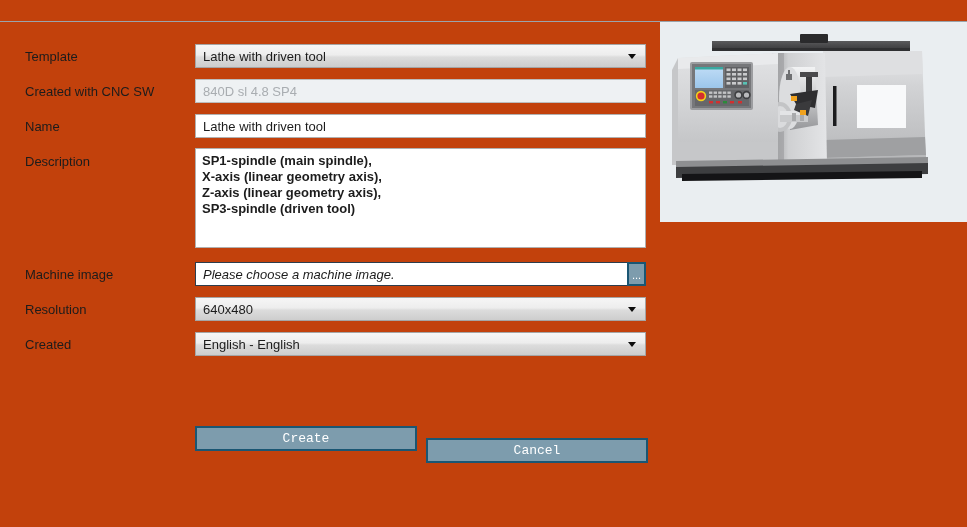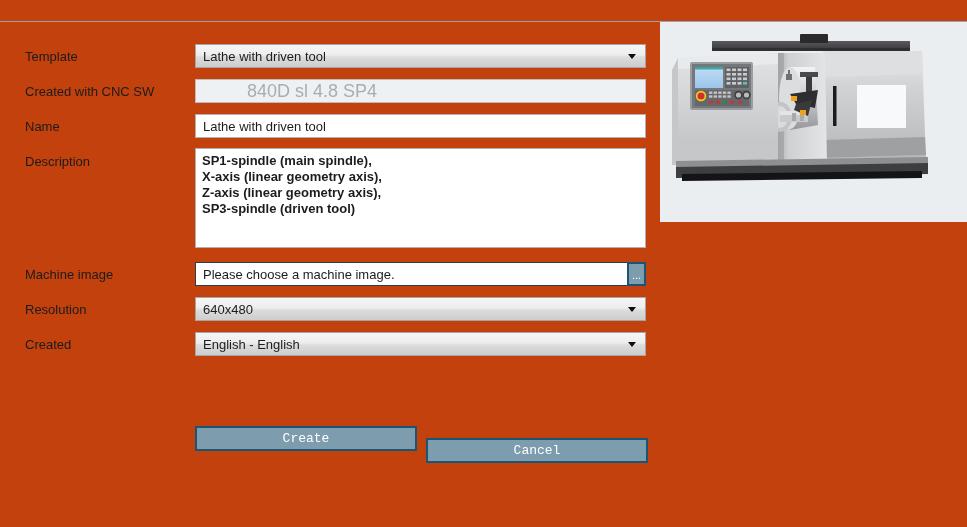--- a/index.html
+++ b/index.html
@@ -93,25 +93,24 @@
   
   .input-readonly {
     width: 451px;
     height: 24px;
     border: 1px solid #bcbcbc;
     background: #eef1f3;
     display: flex;
     align-items: center;
   }
   .input-readonly .val {
-    font-size: 18px;
+    font-size: 13px;
     color: #a9adb1;
     padding-left: 7px;
     white-space: nowrap;
-    margin-left: 44px;
   }
 
   
   .input-text {
     width: 451px;
     height: 24px;
     border: 1px solid #b0b0b0;
     background: #ffffff;
     display: flex;
     align-items: center;
@@ -241,21 +240,21 @@
       <div class="field textarea" style="top:-6px;font-weight:bold;">
         <div class="ta-line">SP1-spindle (main spindle),</div>
         <div class="ta-line">X-axis (linear geometry axis),</div>
         <div class="ta-line">Z-axis (linear geometry axis),</div>
         <div class="ta-line">SP3-spindle (driven tool)</div>
       </div>
     </div>
 
     <div class="row" style="top:245px;">
       <div class="label">Machine image</div>
-      <div class="field file-input" style="top:-5px;">
+      <div class="field file-input" style="top:-5px;font-style:italic;">
         <div class="val">Please choose a machine image.</div>
       </div>
       <div class="browse-btn" style="top:-5px;">
         <div class="dots">...</div>
       </div>
     </div>
 
     <div class="row" style="top:280px;">
       <div class="label">Resolution</div>
       <div class="field combo" style="top:-5px;">

